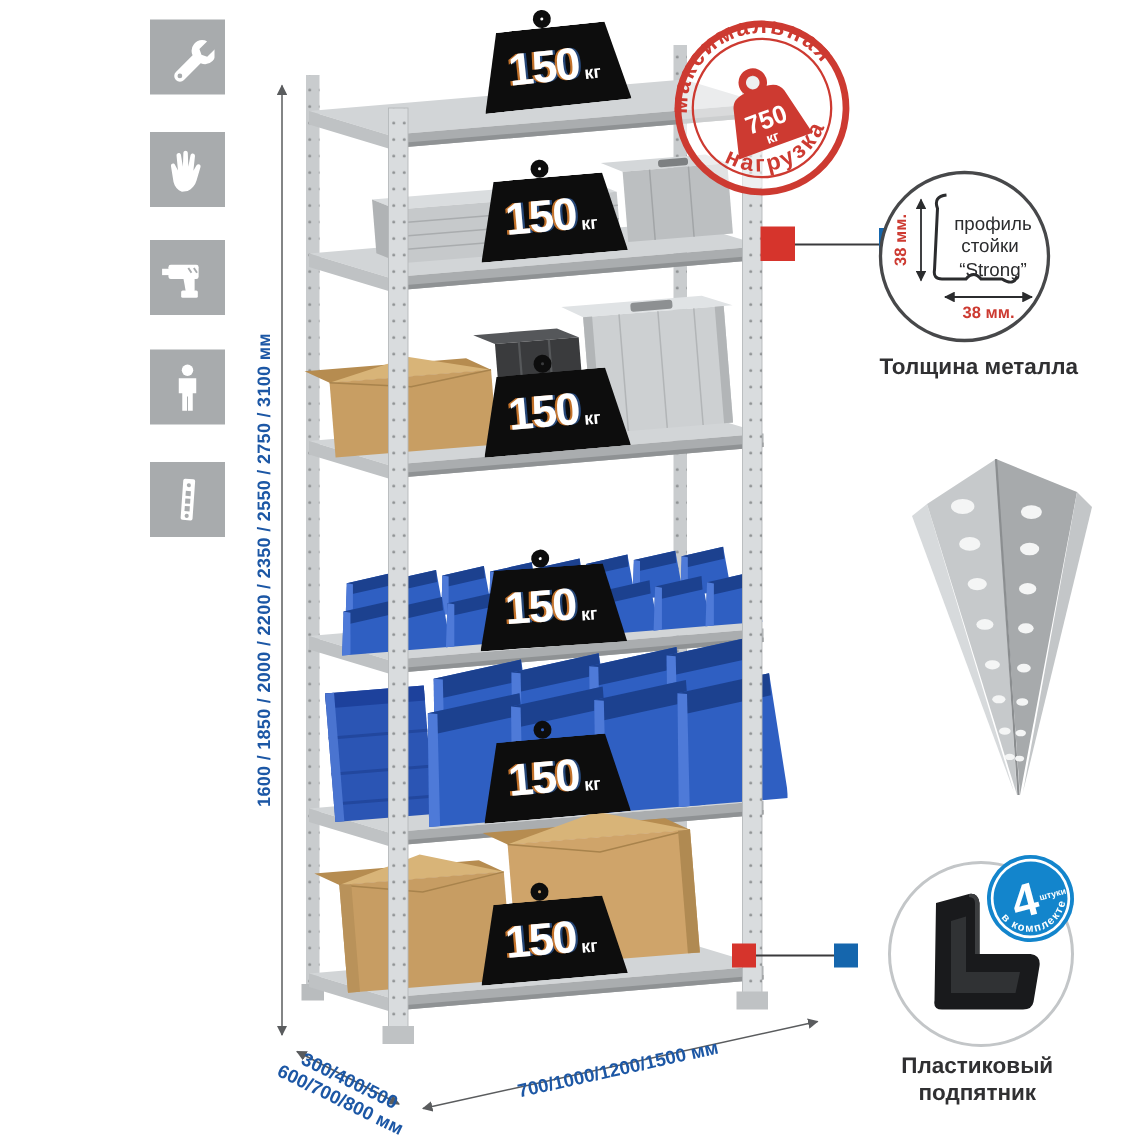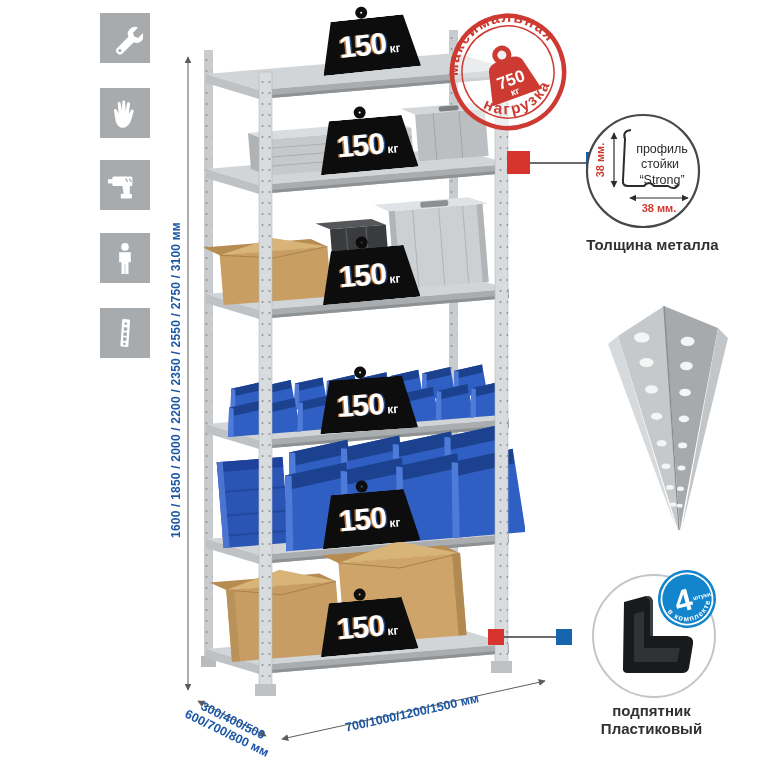--- a/index.html
+++ b/index.html
@@ -385,17 +385,17 @@
       <circle cx="31" cy="31" r="29" fill="#1385cc"></circle>
       <circle cx="31" cy="31" r="25.5" fill="none" stroke="#fff" stroke-width="1.8"></circle>
       <text x="27" y="42" text-anchor="middle" font-size="31" font-weight="bold" fill="#fff">4</text>
       <text x="46" y="34" text-anchor="middle" font-size="6" font-weight="bold" fill="#fff">штуки</text>
       <text font-size="7.5" font-weight="bold" fill="#fff" letter-spacing="1">
         <textPath href="#arcK" startOffset="50%" text-anchor="middle">в комплекте</textPath>
       </text>
     </g>
   </svg>
   <div class="caption" style="left:584px;top:702px;width:135px">
+    <div>Пластиковый</div>
     <div>подпятник</div>
-    <div>Пластиковый</div>
   </div>
 
 </div>
 
 </body></html>

